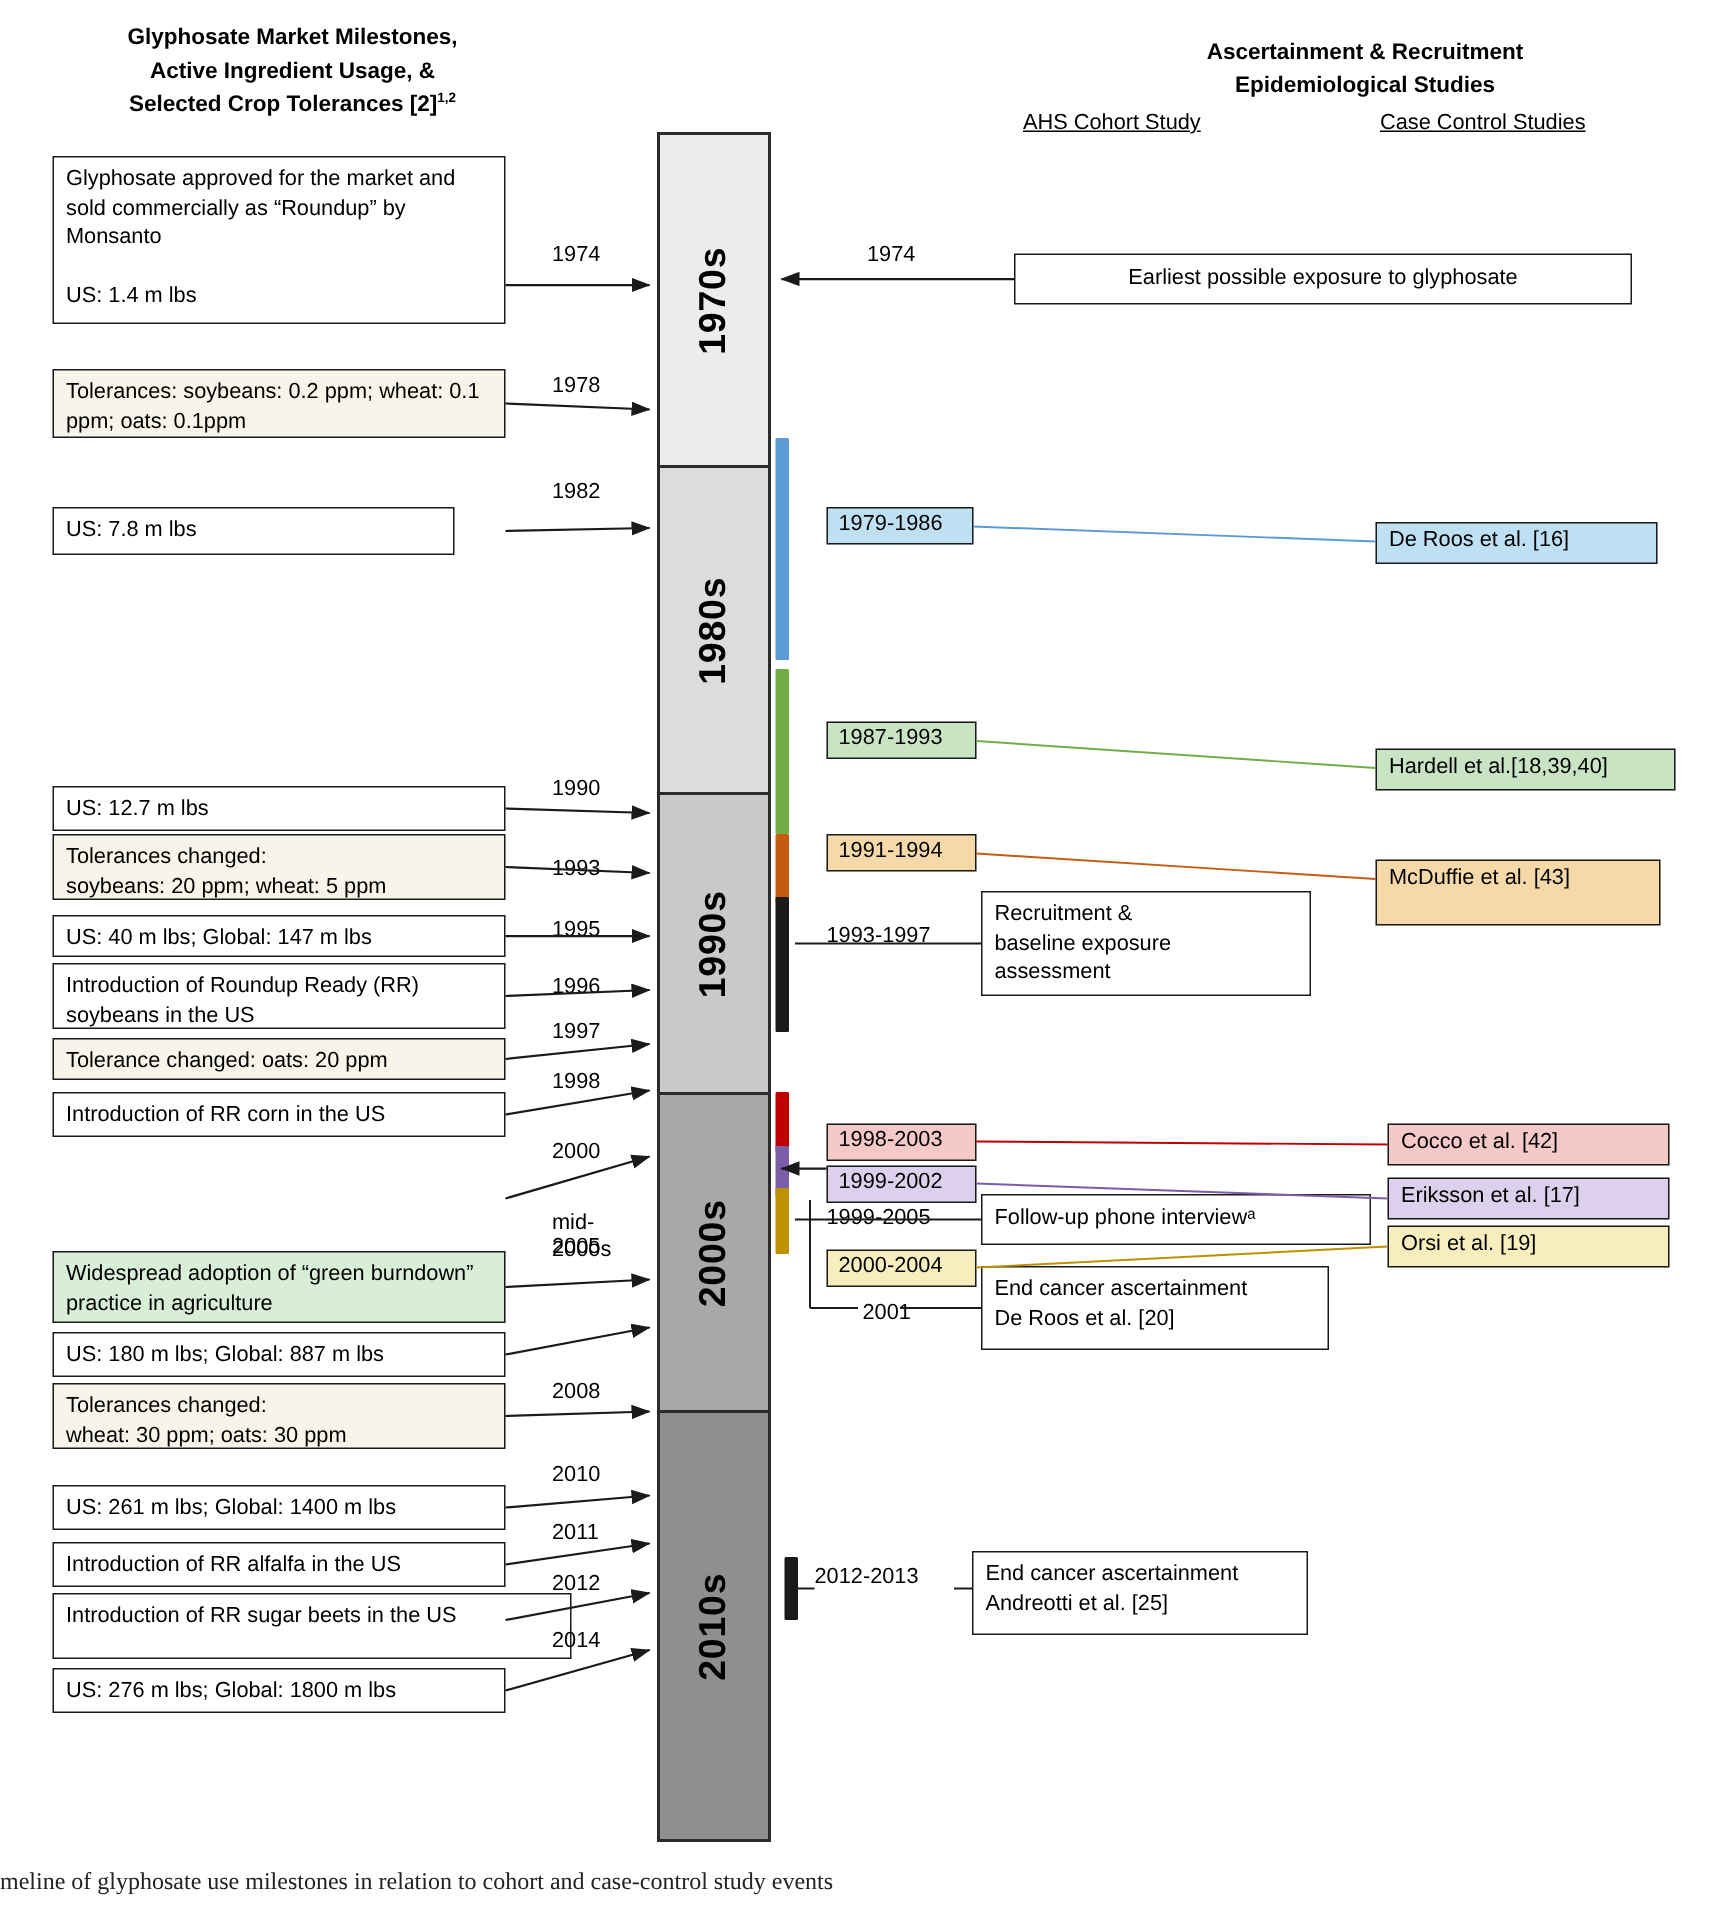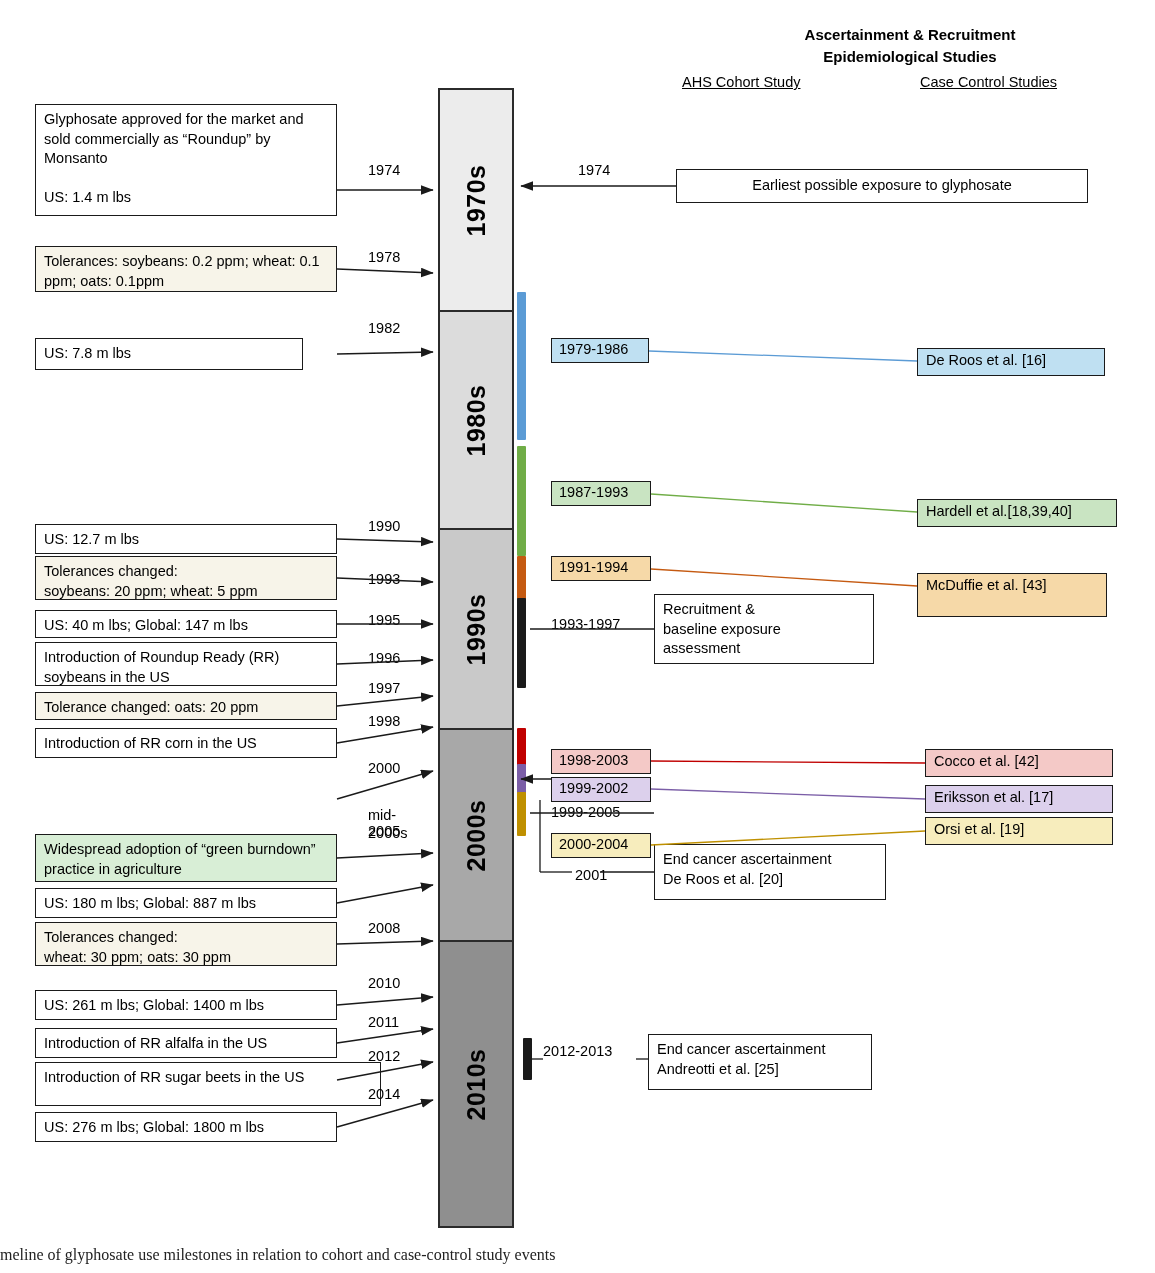--- a/index.html
+++ b/index.html
@@ -96,20 +96,27 @@
   .caption{
     position:absolute;left:0;top:1246px;width:1155px;
     font-family:"Liberation Serif", serif;font-size:16px;color:#222;
   }
 </style>
 </head>
 <body>
 
 <div class="canvas">
 
+  <div class="hdr-left">
+    <div>Glyphosate Market Milestones,</div>
+    <div>Active Ingredient Usage, &amp;</div>
+    <div>
+      <span>Selected Crop Tolerances [2]</span><sup>1,2</sup>
+    </div>
+  </div>
 
   <div class="hdr-right">
     <div>Ascertainment &amp; Recruitment</div>
     <div>Epidemiological Studies</div>
   </div>
 
   <div class="hdr-sub" style="left:682px;top:74px;">AHS Cohort Study</div>
   <div class="hdr-sub" style="left:920px;top:74px;">Case Control Studies</div>
 
   <div class="spine">
@@ -196,20 +203,21 @@
 
   <div class="yearlbl" style="left:578px;top:162px;">1974</div>
   <div class="box" style="left:676px;top:169px;width:412px;height:34px;display:flex;align-items:center;justify-content:center;">Earliest possible exposure to glyphosate</div>
 
   <div class="plain" style="left:551px;top:615px;">1993-1997</div>
   <div class="box" style="left:654px;top:594px;width:220px;height:70px;white-space:pre-line;">Recruitment &amp;
 baseline exposure
 assessment</div>
 
   <div class="plain" style="left:551px;top:803px;">1999-2005</div>
+  <div class="box" style="left:654px;top:796px;width:260px;height:34px;display:flex;align-items:center;">Follow-up phone interviewᵃ</div>
 
   <div class="plain" style="left:575px;top:866px;">2001</div>
   <div class="box" style="left:654px;top:844px;width:232px;height:56px;white-space:pre-line;">End cancer ascertainment
 De Roos et al. [20]</div>
 
   <div class="plain" style="left:543px;top:1042px;">2012-2013</div>
   <div class="box" style="left:648px;top:1034px;width:224px;height:56px;white-space:pre-line;">End cancer ascertainment
 Andreotti et al. [25]</div>
 
   <div class="chip blue" style="left:551px;top:338px;width:98px;height:25px;">1979-1986</div>

